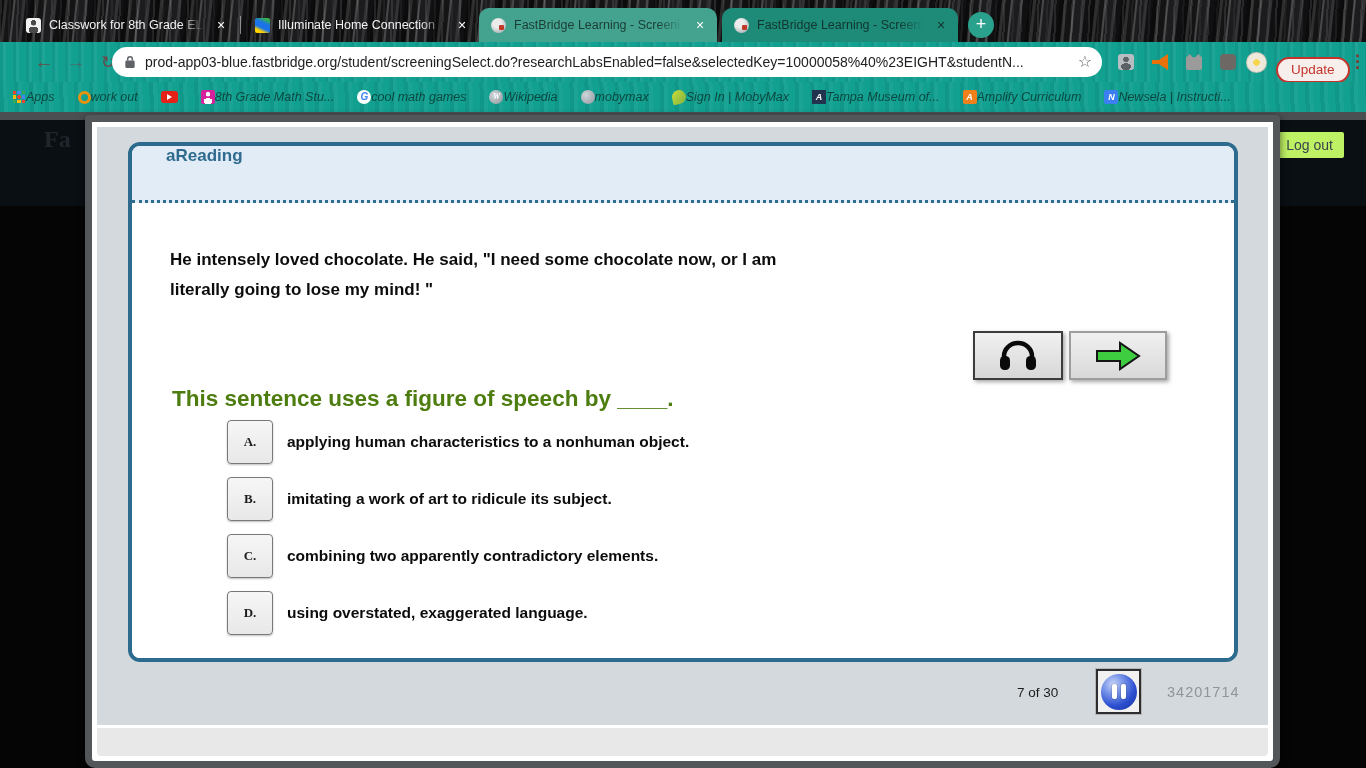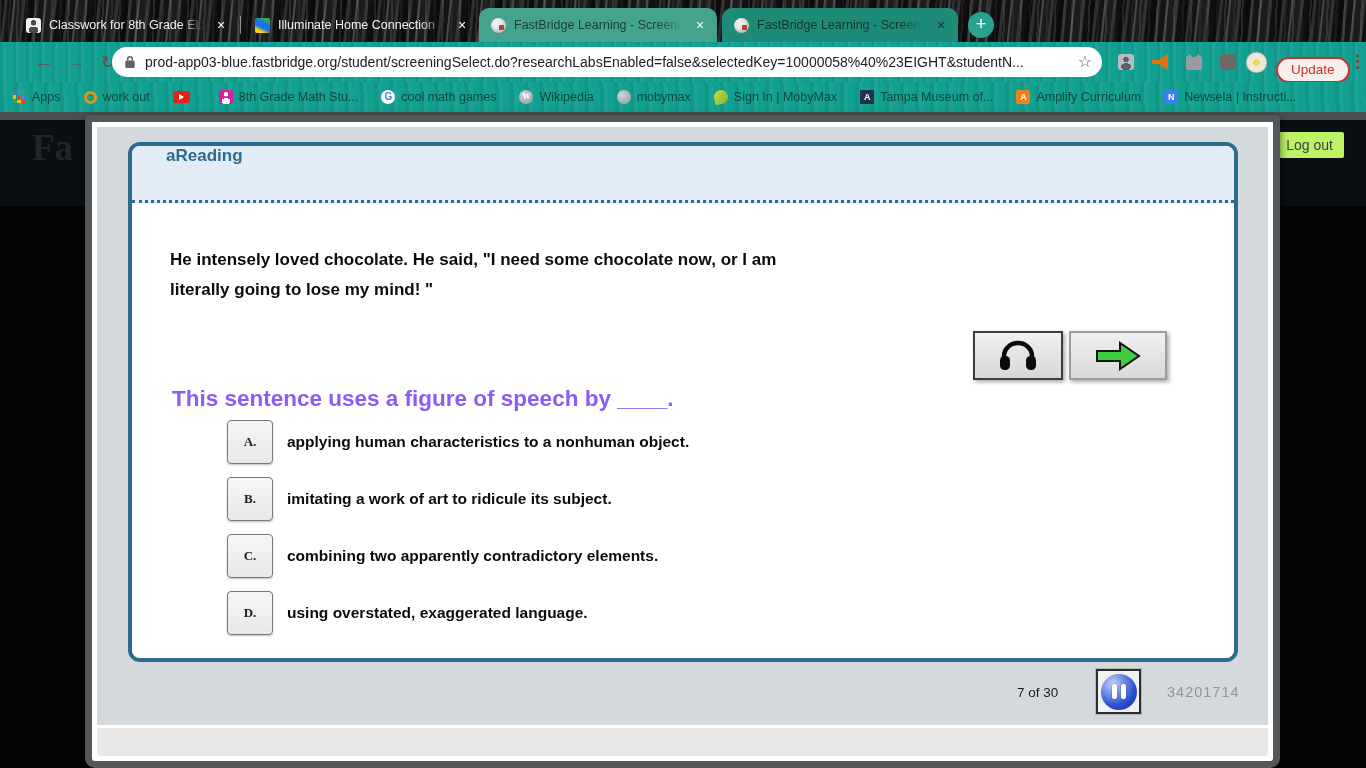--- a/index.html
+++ b/index.html
@@ -62,21 +62,21 @@
   .menu-dots { position:absolute; left:1349px; top:9px; color:#8a2f2a; font-size:17px; font-weight:bold; }
 
   
   .bookmarks {
     position:absolute; top:82px; left:0; width:1366px; height:30px;
     background:
       repeating-linear-gradient(88deg, rgba(0,0,0,.06) 0 4px, rgba(255,255,255,.04) 4px 8px, transparent 8px 15px),
       #12a091;
     display:flex; align-items:center; padding-left:12px; gap:23px; overflow:hidden;
   }
-  .bm { display:flex; align-items:center; gap:6px; flex:none; }
+  .bm { display:flex; align-items:center; gap:0; flex:none;font-style:italic; }
   .bm-label { font-size:12.5px; color:rgba(8,45,40,.78); white-space:nowrap; }
   .bi { width:14px; height:14px; flex:none; position:relative; }
   .bi-apps { background-image:
       radial-gradient(circle 2px at 2.5px 2.5px,#e94235 98%,transparent),
       radial-gradient(circle 2px at 7px 2.5px,#4285f4 98%,transparent),
       radial-gradient(circle 2px at 11.5px 2.5px,#34a853 98%,transparent),
       radial-gradient(circle 2px at 2.5px 7px,#fbbc05 98%,transparent),
       radial-gradient(circle 2px at 7px 7px,#e94235 98%,transparent),
       radial-gradient(circle 2px at 11.5px 7px,#4285f4 98%,transparent),
       radial-gradient(circle 2px at 2.5px 11.5px,#34a853 98%,transparent),
@@ -98,39 +98,39 @@
   .bi-tampa::after { content:"A"; position:absolute; left:0; top:0; width:14px; height:14px; font-size:9px; font-weight:bold; color:#fff; text-align:center; line-height:14px; }
   .bi-amplify { background:#f08019; border-radius:2px; }
   .bi-amplify::after { content:"A"; position:absolute; left:0; top:0; width:14px; height:14px; font-size:9px; font-weight:bold; color:#fff; text-align:center; line-height:14px; }
   .bi-newsela { background:#3b7ff2; border-radius:2px; }
   .bi-newsela::after { content:"N"; position:absolute; left:0; top:0; width:14px; height:14px; font-size:9px; font-weight:bold; color:#fff; text-align:center; line-height:14px; }
 
   
   .page { position:absolute; top:112px; left:0; width:1366px; height:656px; background:#050505; }
   .page-topline { position:absolute; top:0; left:0; width:1366px; height:8px; background:#4c4f51; }
   .site-header { position:absolute; top:8px; left:0; width:1366px; height:86px; background:#0a0f14; }
-  .site-logo { position:absolute; top:6px; left:32px; font-family:"Liberation Serif",serif; font-weight:bold; font-size:37px; color:#20262b; }
+  .site-logo { position:absolute; top:6px; left:44px; font-family:"Liberation Serif",serif; font-weight:bold; font-size:24px; color:#20262b; }
   .logout-btn { position:absolute; top:12px; right:22px; background:#bef264; color:#3a434b; font-size:14px; padding:5px 11px; border-radius:2px; }
 
   
   .dialog { position:absolute; left:85px; top:3px; width:1195px; height:653px;
     border:7px solid #54575a; border-radius:4px 4px 10px 10px; background:#fff; padding:5px;
     display:flex; flex-direction:column; box-shadow:0 3px 8px rgba(0,0,0,.6); }
   .dialog-main { flex:1; background:#d3d9dc; position:relative; }
   .dialog-foot { height:28px; margin-top:3px; background:#e8e8e8; border-radius:0 0 4px 4px; }
 
   
   .card { position:absolute; left:31px; top:15px; width:1110px; height:520px;
     border:4px solid #2d6b8e; border-radius:12px; background:#fff; overflow:hidden;
     display:flex; flex-direction:column; }
   .card-header { height:57px; flex:none; background:#e2ecf6; border-bottom:3px dotted #2e6d90; display:flex; align-items:flex-start; padding-left:34px; }
   .card-title { font-size:17px; font-weight:bold; color:#2f6b8e; }
   .card-body { flex:1; position:relative; background:#fff;margin-top:24px; }
   .passage { position:absolute; left:38px; top:18px; width:780px; font-size:17px; font-weight:bold; color:#0c0c0c; line-height:30px; }
-  .question { position:absolute; left:40px; top:159px; font-size:22.5px; font-weight:bold; color:#8b5cf6; }
+  .question { position:absolute; left:40px; top:159px; font-size:22.5px; font-weight:bold; color:#4d7c0f; }
   .btn-media { position:absolute; top:104px; height:49px; display:flex; align-items:center; justify-content:center; }
   .btn-audio { right:171px; width:90px; background:linear-gradient(#f1f1f1,#d7d7d7); border:2px solid #3c3c3c; box-shadow:2px 2px 4px rgba(0,0,0,.35); }
   .btn-next { right:67px; width:98px; background:linear-gradient(#f0f0f0,#d9d9d9); border:2px solid #9d9d9d; box-shadow:2px 2px 4px rgba(0,0,0,.35); }
   .options { position:absolute; left:0; top:193px; width:100%; }
   .opt-row { display:flex; align-items:center; gap:14px; margin:0 0 13px 95px; height:44px; }
   .opt-box { width:46px; height:44px; background:linear-gradient(#f6f6f6,#e8e8e8); border:1px solid #787878; border-radius:4px;
     display:flex; align-items:center; justify-content:center; box-shadow:0 1px 2px rgba(0,0,0,.25);
     font-family:"Liberation Serif",serif; font-weight:bold; font-size:13px; color:#1e1e1e; }
   .opt-text { font-size:15.5px; font-weight:bold; color:#0c0c0c; }
 

